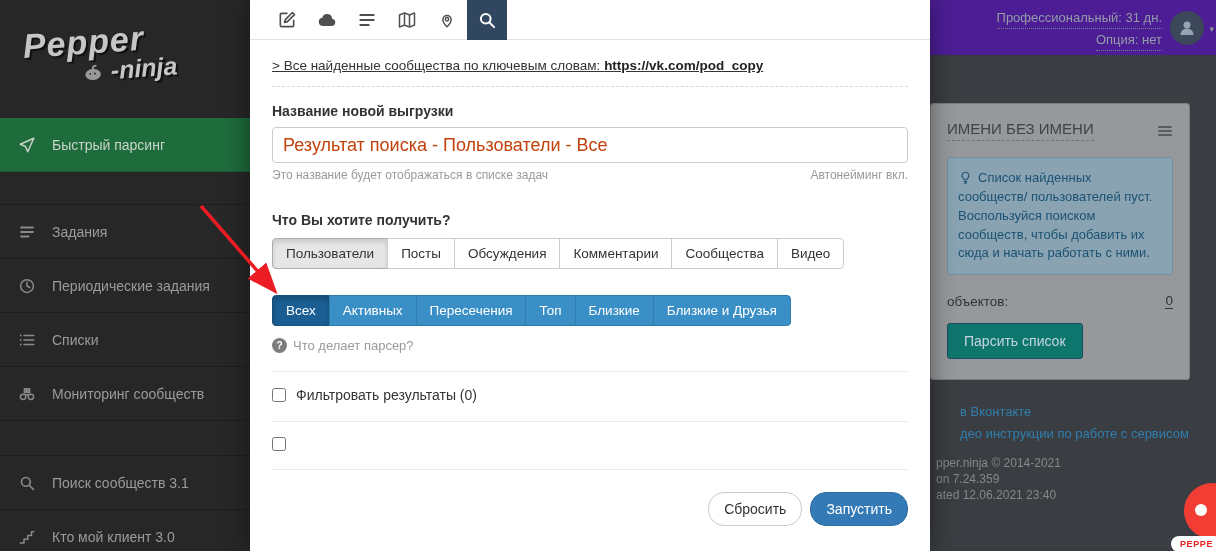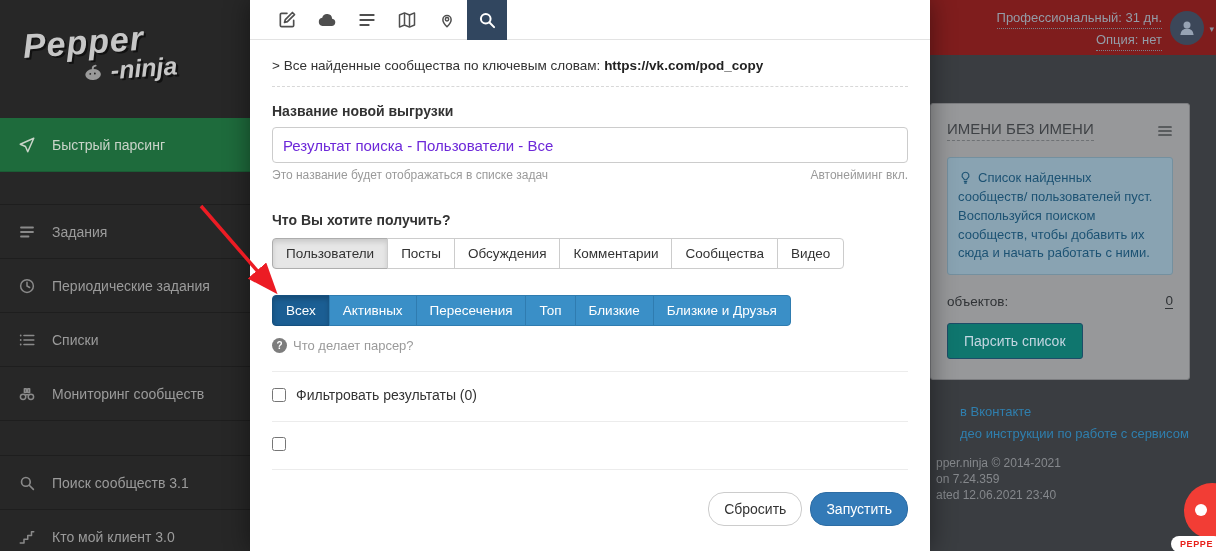--- a/index.html
+++ b/index.html
@@ -17,21 +17,21 @@
   .nav-item { display:flex; align-items:center; gap:16px; height:54px; padding-left:18px;
     color:#9b9b9b; font-size:14px; border-bottom:1px solid #1e1e1e; cursor:pointer; }
   .nav-item .ic { color:#8a8a8a; }
   .nav-item.active { background:#1e6b3c; color:#c9d4c9; border-bottom-color:#1a5c34; }
   .nav-item.active .ic { color:#c9d4c9; }
   .nav-spacer1 { height:33px; border-bottom:1px solid #1e1e1e; }
   .nav-spacer2 { height:35px; border-bottom:1px solid #1e1e1e; }
   .ic { display:block; }
   
   .rightside { position:absolute; left:930px; top:0; width:286px; height:551px; background:#3a3d41; z-index:5; }
-  .topbar { position:relative; height:55px; background:#7f1d1d; }
+  .topbar { position:relative; height:55px; background:#4c1d95; }
   .topbar-links { position:absolute; right:54px; top:7px; text-align:right; font-size:13px; line-height:21px; }
   .toplink { color:#949ca7; border-bottom:1px dotted #7b828c; cursor:pointer; display:inline-block; }
   .avatar { position:absolute; right:12px; top:11px; width:34px; height:34px; border-radius:50%;
     background:#3c4759; color:#97a3b4; display:flex; align-items:center; justify-content:center; cursor:pointer; }
   .caret { position:absolute; right:2px; top:24px; color:#8a919c; font-size:9px; }
   .panel { margin:48px 26px 0 0; background:#97989a; border:1px solid #7c7d80; border-radius:3px; padding:16px 16px 20px; }
   .panel-head { display:flex; justify-content:space-between; align-items:center; }
   .panel-title { font-size:15px; color:#3f4246; padding-bottom:3px; border-bottom:1px dashed #6e7174; cursor:pointer; white-space:nowrap; }
   .hamburger { color:#45484b; cursor:pointer; }
   .infobox { margin-top:16px; background:#89a3b2; border:1px solid #74909f; border-radius:3px;
@@ -51,26 +51,26 @@
   .chat-dot { position:absolute; left:11px; top:21px; width:12px; height:12px; background:#fff; border-radius:50%; }
   .chat-pill { position:absolute; right:-6px; bottom:-1px; background:#fff; color:#e8211a; font-size:9px;
     font-weight:bold; letter-spacing:.6px; padding:3px 9px; border-radius:8px; cursor:pointer; }
   
   .modal { position:absolute; left:250px; top:0; width:680px; height:551px; background:#fff; z-index:50;
     box-shadow:0 0 24px rgba(0,0,0,.45); }
   .toolbar { height:40px; display:flex; align-items:center; padding-left:17px; border-bottom:1px solid #e3e3e3; }
   .tool { width:40px; height:40px; display:flex; align-items:center; justify-content:center; color:#4f4f4f; cursor:pointer; }
   .tool.active { background:#31465f; color:#fff; }
   .mbody { padding:0 22px; }
-  .breadcrumb { margin:18px 0 13px; font-size:13.5px; color:#333; }
+  .breadcrumb { margin:18px 0 13px; font-size:13.5px; color:#333;text-decoration:underline; }
   .breadcrumb .bc-link { font-weight:bold; color:#222; cursor:pointer; }
   .dashed { border-bottom:1px dashed #d8d8d8; }
   .field-label { margin-top:16px; font-weight:bold; font-size:14px; color:#333; }
   .name-input { margin-top:8px; width:100%; height:36px; border:1px solid #ccc; border-radius:4px;
-    padding:0 10px; font-size:15px; color:#6d28d9; font-family:inherit; }
+    padding:0 10px; font-size:18px; color:#c2410c; font-family:inherit; }
   .hint-row { margin-top:5px; display:flex; justify-content:space-between; font-size:12px; color:#9a9a9a; }
   .get-label { margin-top:30px; font-weight:bold; font-size:14px; color:#333; }
   .btn-group { margin-top:10px; display:inline-flex; }
   .tbtn { padding:7px 13px; font-size:13.5px; background:#fff; border:1px solid #ccc; color:#333;
     margin-left:-1px; cursor:pointer; font-family:inherit; white-space:nowrap; }
   .tbtn:first-child { border-radius:4px 0 0 4px; margin-left:0; }
   .tbtn:last-child { border-radius:0 4px 4px 0; }
   .tbtn.active { background:#e6e6e6; border-color:#adadad; box-shadow:inset 0 3px 5px rgba(0,0,0,.125); }
   .mode-group { margin-top:26px; display:inline-flex; }
   .mbtn { padding:7px 13px; font-size:13.5px; background:#3a8fc7; border:1px solid #2f7cb0; color:#fff;

